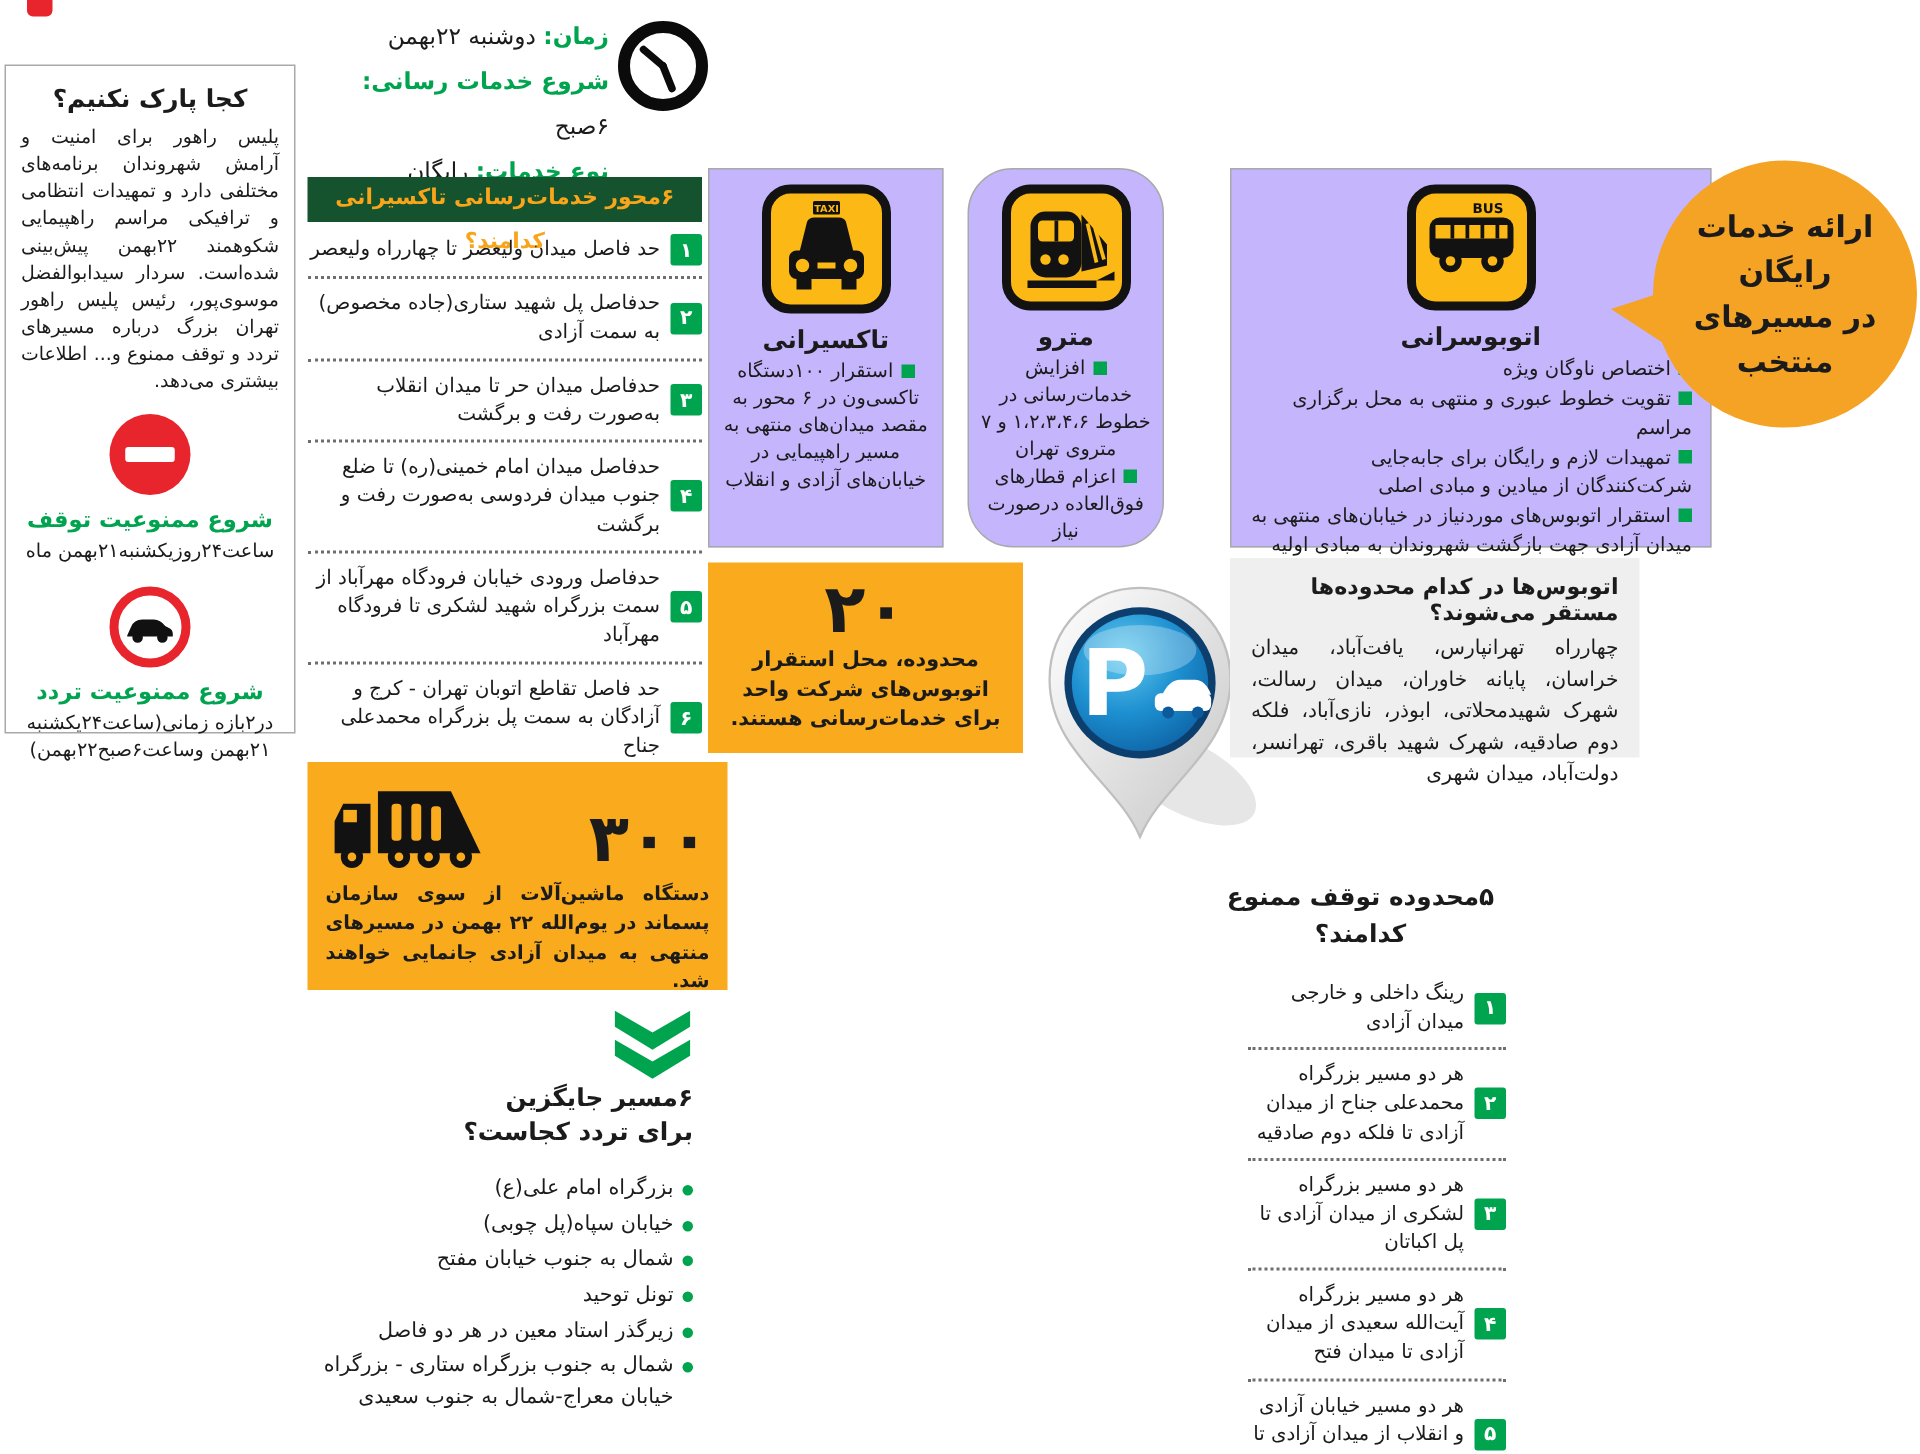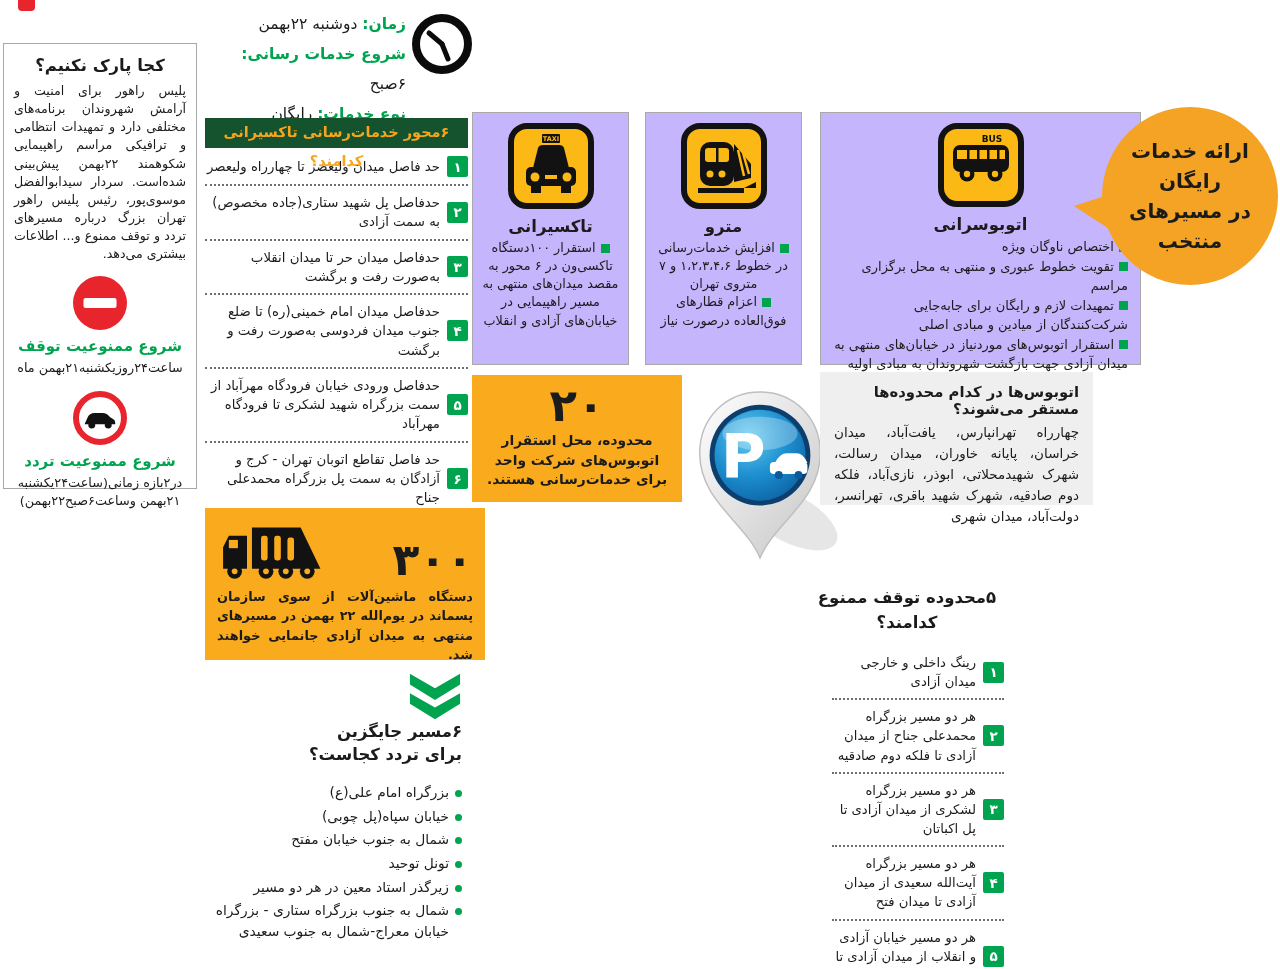--- a/index.html
+++ b/index.html
@@ -28,21 +28,21 @@
   
   #taxi-axes-header { left:205px; top:118px; width:263px; height:30px; background:#14532d; color:#F9A51B; font-weight:bold; font-size:14.5px; text-align:center; line-height:29px; }
   #taxi-axes { left:205px; top:149px; width:263px; }
   .axis-item { display:flex; align-items:center; gap:7px; padding:7px 0; border-bottom:2px dotted #6e6e6e; }
   .badge { flex:0 0 21px; width:21px; height:21px; background:#00A44F; color:#fff; font-size:13.5px; font-weight:bold; display:flex; align-items:center; justify-content:center; border-radius:2px; }
   .axis-text { flex:1; font-size:13.3px; line-height:1.45; text-align:right; }
 
   
   .mode-box { top:112px; height:253px; border:1px solid #a9a9a9; background:#c4b5fd; display:flex; flex-direction:column; align-items:center; padding-top:10px; }
   #taxi-box { left:472px; width:157px; }
-  #metro-box { left:645px; width:157px; }
+  #metro-box { left:645px; width:131px;border-radius:30px; }
   #bus-box { left:820px; width:321px; }
   .vehicle-frame { width:86px; height:86px; background:#FCB814; border:6px solid #121212; border-radius:19px; display:flex; align-items:center; justify-content:center; }
   .mode-title { font-size:16.5px; font-weight:bold; margin:8px 0 3px; }
   .v-text { font-size:12.8px; line-height:1.42; text-align:center; padding:0 7px; }
   .sq { display:inline-block; width:9px; height:9px; background:#00A44F; margin:0 0 1px 5px; vertical-align:middle; }
   .bus-bullets { width:100%; padding:0 12px; }
   .bus-bullets .bl { font-size:13px; line-height:1.5; text-align:right; }
 
   
   #bubble { left:1102px; top:107px; width:176px; height:178px; background:#F5A325; border-radius:50%; display:flex; align-items:center; justify-content:center; text-align:center; font-size:20px; font-weight:bold; line-height:1.5; }
@@ -293,21 +293,21 @@
     <div class="alt-item">
         <span class="dot"></span>
         <span class="alt-text">شمال به جنوب خیابان مفتح</span>
       </div>
     <div class="alt-item">
         <span class="dot"></span>
         <span class="alt-text">تونل توحید</span>
       </div>
     <div class="alt-item">
         <span class="dot"></span>
-        <span class="alt-text">زیرگذر استاد معین در هر دو مسیر</span>
+        <span class="alt-text">زیرگذر استاد معین در هر دو فاصل</span>
       </div>
     <div class="alt-item">
         <span class="dot"></span>
         <span class="alt-text">شمال به جنوب بزرگراه ستاری - بزرگراه خیابان معراج-شمال به جنوب سعیدی</span>
       </div>
   </div>
 
   <div id="nostop-title" class="abs">
     <div>۵محدوده توقف ممنوع</div>
     <div>کدامند؟</div>

